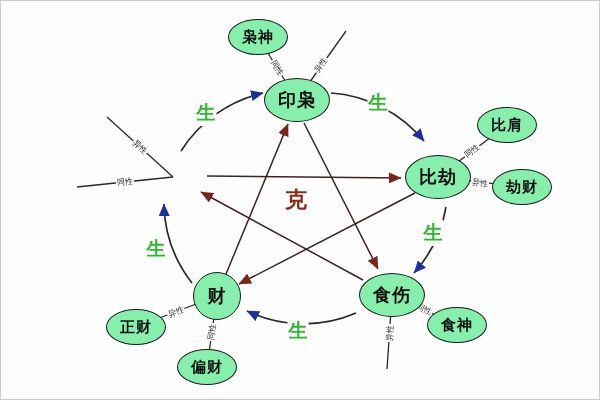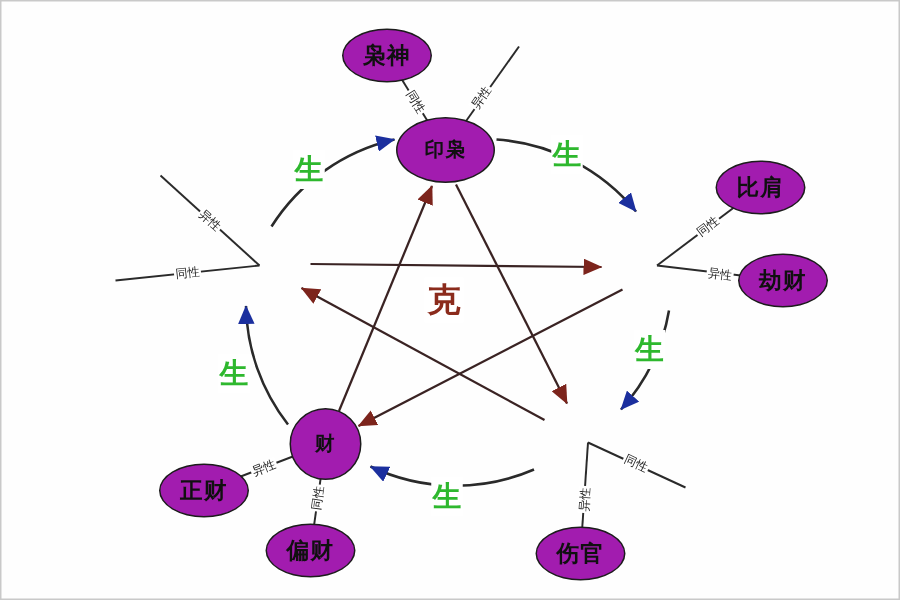--- a/index.html
+++ b/index.html
@@ -2,23 +2,23 @@
 <html><head>
 <meta charset="utf-8">
 <style>
   * { margin:0; padding:0; box-sizing:border-box; }
   html,body { background:#ffffff; }
   body { font-family:"Liberation Sans", sans-serif; }
   .stage { position:relative; width:600px; height:400px; background:#fefefe; border:1px solid #c9c9c9; overflow:hidden; }
   .layer { position:absolute; left:0; top:0; width:600px; height:400px; }
   svg.layer { z-index:0; }
   .conn { position:absolute; font-size:8px; line-height:9px; color:#222; background:#fff; padding:0 1px; z-index:1; white-space:nowrap; }
-  .node { position:absolute; transform:translate(-50%,-50%); background:#a21caf; border:1.6px solid #1c1c1c; border-radius:50%;
+  .node { position:absolute; transform:translate(-50%,-50%); background:#86efac; border:1.6px solid #1c1c1c; border-radius:50%;
           display:flex; align-items:center; justify-content:center; color:#101010; z-index:2; white-space:nowrap; }
-  .node.main { font-size:13px; font-weight:700; letter-spacing:1px; }
+  .node.main { font-size:18px; font-weight:700; letter-spacing:1px; }
   .node.sat  { font-size:15px; font-weight:600; letter-spacing:1px; }
   .lab { position:absolute; transform:translate(-50%,-50%); z-index:3; white-space:nowrap; }
   .sheng { color:#2eb82e; font-size:19px; font-weight:700; background:#fff; padding:0 1px; }
   .ke { color:#8b2b1c; font-size:22px; font-weight:700; left:295px; top:199px; background:#fff; padding:0 2px; }
 </style>
 </head>
 <body>
 
 <div class="stage">
 
@@ -67,26 +67,28 @@
   <div class="conn" style="left:471px;top:150px;transform:translate(-50%,-50%) rotate(-37deg)">同性</div>
   <div class="conn" style="left:479px;top:182px;transform:translate(-50%,-50%) rotate(7deg)">异性</div>
   <div class="conn" style="left:423px;top:308px;transform:translate(-50%,-50%) rotate(25deg)">同性</div>
   <div class="conn" style="left:389px;top:332px;transform:translate(-50%,-50%) rotate(-86deg)">异性</div>
   <div class="conn" style="left:175px;top:311px;transform:translate(-50%,-50%) rotate(-21deg)">异性</div>
   <div class="conn" style="left:211px;top:331px;transform:translate(-50%,-50%) rotate(-82deg)">同性</div>
   <div class="conn" style="left:139px;top:146px;transform:translate(-50%,-50%) rotate(42deg)">异性</div>
   <div class="conn" style="left:124px;top:181px;transform:translate(-50%,-50%) rotate(-6deg)">同性</div>
 
   <div class="node main" style="left:296px;top:99px;width:66px;height:44px">印枭</div>
+  <div class="node main" style="left:437px;top:176px;width:66px;height:44px">比劫</div>
+  <div class="node main" style="left:391px;top:294px;width:66px;height:44px">食伤</div>
   <div class="node main" style="left:216px;top:295px;width:48px;height:48px">财</div>
 
   <div class="node sat" style="left:257px;top:36px;width:60px;height:36px">枭神</div>
   <div class="node sat" style="left:506px;top:124px;width:60px;height:36px">比肩</div>
   <div class="node sat" style="left:521px;top:186px;width:60px;height:36px">劫财</div>
-  <div class="node sat" style="left:386px;top:368px;width:60px;height:36px">伤官</div>
+  <div class="node sat" style="left:456px;top:324px;width:60px;height:36px">食神</div>
   <div class="node sat" style="left:206px;top:366px;width:60px;height:36px">偏财</div>
   <div class="node sat" style="left:135px;top:326px;width:60px;height:36px">正财</div>
 
   <div class="lab sheng" style="left:205px;top:112px">生</div>
   <div class="lab sheng" style="left:377px;top:102px">生</div>
   <div class="lab sheng" style="left:432px;top:232px">生</div>
   <div class="lab sheng" style="left:297px;top:330px">生</div>
   <div class="lab sheng" style="left:155px;top:248px">生</div>
 
   <div class="lab ke">克</div>

